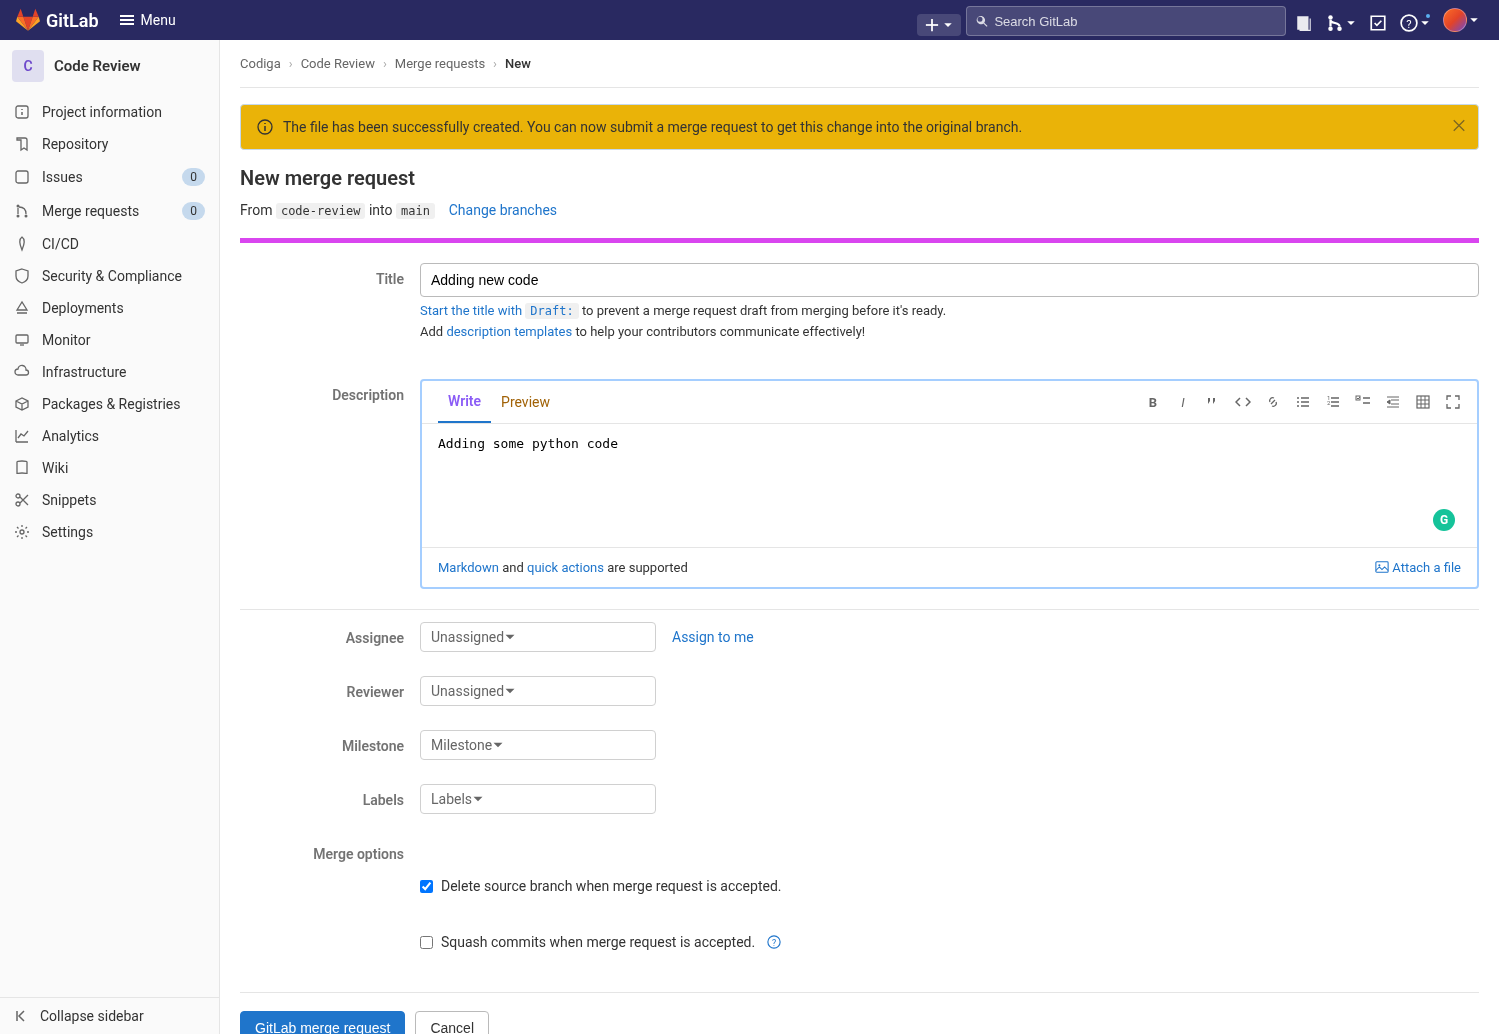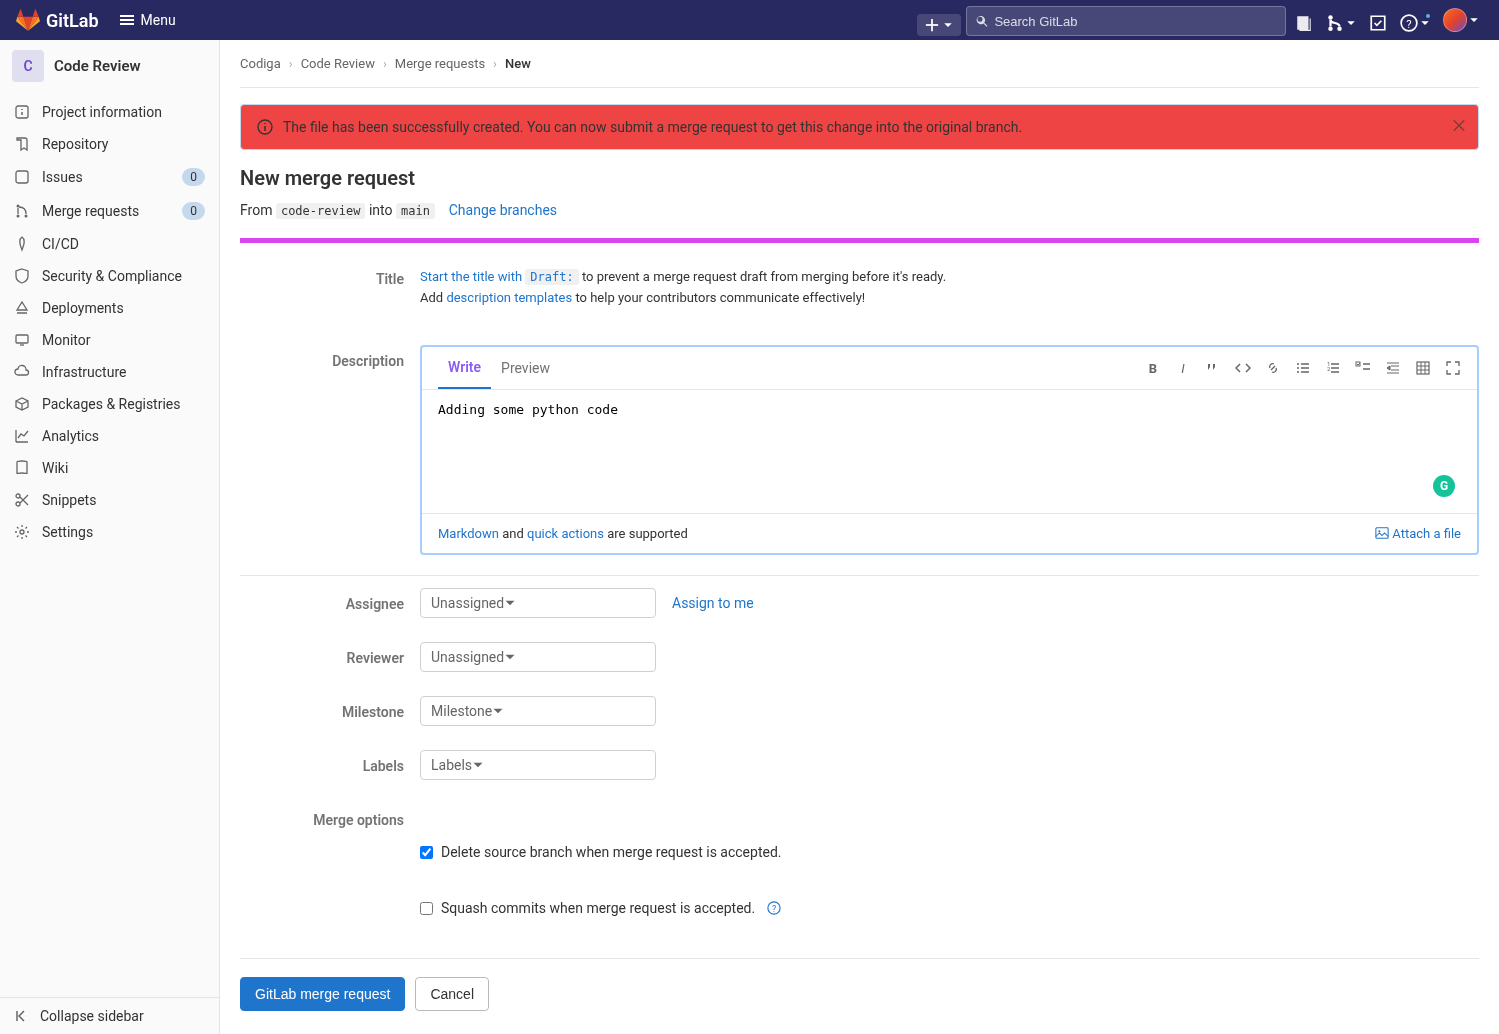--- a/index.html
+++ b/index.html
@@ -37,39 +37,39 @@
     .sidebar-footer { border-top: 1px solid #e5e5e5; padding: 10px 14px; display: flex; align-items: center; gap: 10px; cursor: pointer; background: #fafafa; }
     .sidebar-footer svg { width: 16px; height: 16px; fill: #666; }
 
     
     .main { margin-left: 220px; margin-top: 40px; padding: 16px 20px 80px; }
     .breadcrumbs { display: flex; align-items: center; gap: 8px; color: #666; font-size: 13px; padding-bottom: 16px; border-bottom: 1px solid #e5e5e5; }
     .breadcrumbs a { color: #666; }
     .breadcrumbs .current { color: #333; font-weight: 500; }
     .chev { color: #aaa; }
 
-    .flash { background: #ef4444; border: 1px solid #c5d9ed; border-radius: 4px; padding: 14px 16px; margin: 16px 0; display: flex; align-items: center; gap: 10px; color: #333; position: relative; }
+    .flash { background: #eab308; border: 1px solid #c5d9ed; border-radius: 4px; padding: 14px 16px; margin: 16px 0; display: flex; align-items: center; gap: 10px; color: #333; position: relative; }
     .flash .close { position: absolute; right: 12px; top: 50%; transform: translateY(-50%); cursor: pointer; opacity: 0.6; }
 
     h1.page-title { font-size: 20px; font-weight: 600; margin: 8px 0 12px; }
 
     .branch-info { color: #333; padding-bottom: 20px; border-bottom: 5px solid #d946ef; }
     code.branch { background: #f0f0f0; border-radius: 3px; padding: 1px 5px; font-family: SFMono-Regular, Menlo, monospace; font-size: 12px; }
 
     .form-section { display: flex; padding: 20px 0; }
     .form-label-col { width: 180px; text-align: right; padding-right: 16px; font-weight: 600; color: #737373; padding-top: 8px; }
     .form-field-col { flex: 1; }
     .form-hint { color: #333; margin-top: 6px; font-size: 13px; }
     .form-hint code { background: #f0f0f0; border-radius: 3px; padding: 1px 5px; font-family: SFMono-Regular, Menlo, monospace; font-size: 12px; }
 
     input.text-input { width: 100%; border: 1px solid #bababa; border-radius: 4px; padding: 8px 10px; font-size: 14px; }
 
     .md-editor { border: 2px solid #a5ceff; border-radius: 4px; background: #fff; }
     .md-tabs { display: flex; align-items: center; border-bottom: 1px solid #e5e5e5; padding: 0 16px; }
-    .md-tab { padding: 12px 10px; cursor: pointer; color: #737373; }
+    .md-tab { padding: 12px 10px; cursor: pointer; color: #a16207; }
     .md-tab.active { color: #8b5cf6; font-weight: 600; border-bottom: 2px solid #1f75cb; }
     .md-tools { margin-left: auto; display: flex; gap: 14px; }
     .md-tools svg { width: 16px; height: 16px; fill: #666; cursor: pointer; }
     .md-textarea { width: 100%; border: none; padding: 12px 16px; font-family: SFMono-Regular, Menlo, monospace; font-size: 13px; resize: none; min-height: 120px; outline: none; }
     .md-footer { border-top: 1px solid #e5e5e5; padding: 12px 16px; display: flex; justify-content: space-between; font-size: 13px; }
     .grammarly-dot { position: absolute; right: 24px; bottom: 58px; width: 22px; height: 22px; border-radius: 50%; background: #15c39a; color: #fff; display: flex; align-items: center; justify-content: center; font-size: 12px; font-weight: 700; }
     .editor-wrap { position: relative; }
 
     .dropdown { border: 1px solid #d0d0d0; border-radius: 4px; padding: 6px 10px; width: 236px; display: flex; justify-content: flex-start; align-items: center; cursor: pointer; color: #666; background: #fff; }
     .dropdown svg { width: 12px; height: 12px; fill: #666; }
@@ -301,20 +301,21 @@
     <code class="branch">code-review</code>
     <span>into</span>
     <code class="branch">main</code>
     &nbsp;&nbsp;
     <a href="#">Change branches</a>
   </div>
 
   <div class="form-section">
     <div class="form-label-col">Title</div>
     <div class="form-field-col">
+      <input class="text-input" value="Adding new code" style="">
       <div class="form-hint">
         <a href="#"><span>Start the title with</span> <code>Draft:</code></a>
         <span>to prevent a merge request draft from merging before it's ready.</span>
       </div>
       <div class="form-hint">
         <span>Add</span>
         <a href="#">description templates</a>
         <span>to help your contributors communicate effectively!</span>
       </div>
     </div>

